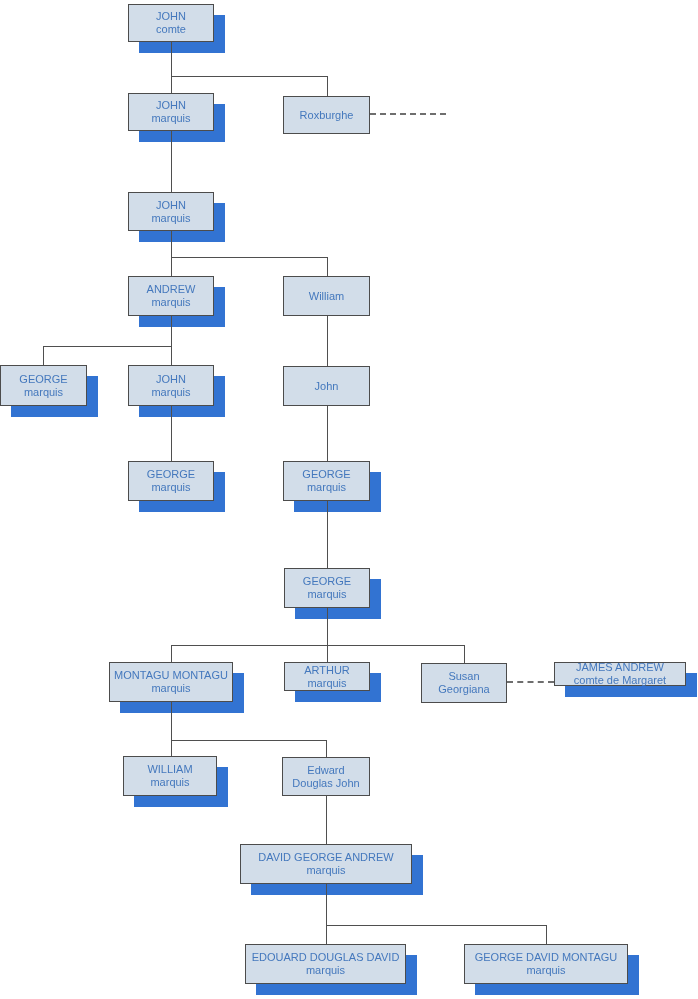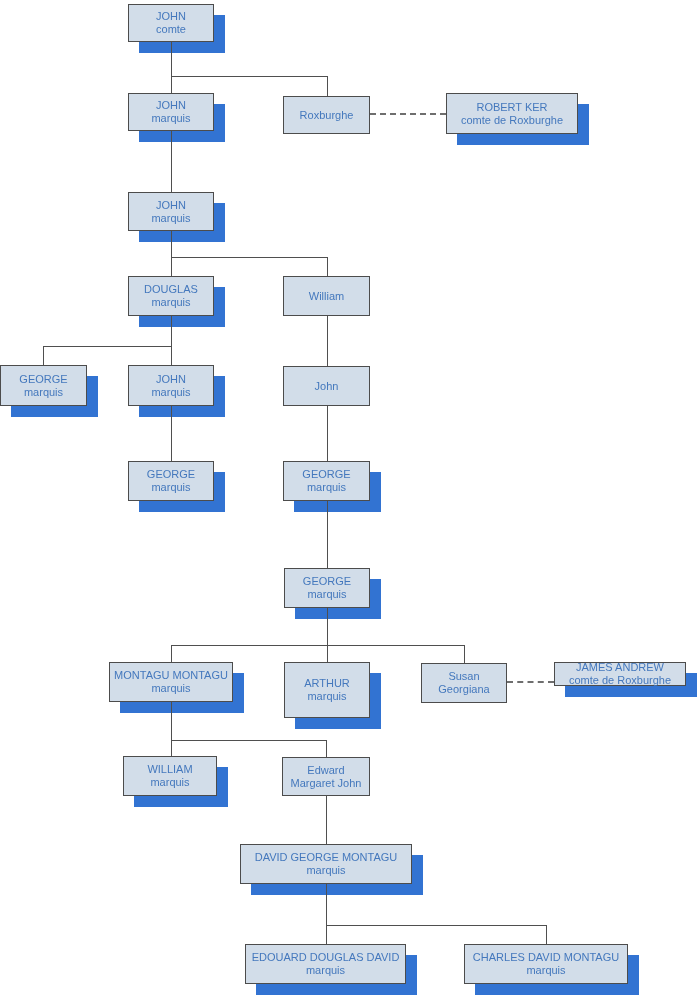--- a/index.html
+++ b/index.html
@@ -94,32 +94,28 @@
 
   <div class="box shadowed" style="left:128px;top:93px;width:86px;height:38px">
     <div class="name">JOHN</div>
     <div class="title">marquis</div>
   </div>
 
   <div class="box" style="left:283px;top:96px;width:87px;height:38px">
     <div class="name">Roxburghe</div>
   </div>
 
-  <div class="box shadowed" style="left:446px;top:93px;width:132px;height:41px">
-    <div class="name">ROBERT KER</div>
-    <div class="title">comte de Roxburghe</div>
-  </div>
 
   <div class="box shadowed" style="left:128px;top:192px;width:86px;height:39px">
     <div class="name">JOHN</div>
     <div class="title">marquis</div>
   </div>
 
   <div class="box shadowed" style="left:128px;top:276px;width:86px;height:40px">
-    <div class="name">DOUGLAS</div>
+    <div class="name">ANDREW</div>
     <div class="title">marquis</div>
   </div>
 
   <div class="box" style="left:283px;top:276px;width:87px;height:40px">
     <div class="name">William</div>
   </div>
 
   <div class="box shadowed" style="left:0px;top:365px;width:87px;height:41px">
     <div class="name">GEORGE</div>
     <div class="title">marquis</div>
@@ -147,51 +143,51 @@
   <div class="box shadowed" style="left:284px;top:568px;width:86px;height:40px">
     <div class="name">GEORGE</div>
     <div class="title">marquis</div>
   </div>
 
   <div class="box shadowed" style="left:109px;top:662px;width:124px;height:40px">
     <div class="name">MONTAGU MONTAGU</div>
     <div class="title">marquis</div>
   </div>
 
-  <div class="box shadowed" style="left:284px;top:662px;width:86px;height:56px">
+  <div class="box shadowed" style="left:284px;top:662px;width:86px;height:29px">
     <div class="name">ARTHUR</div>
     <div class="title">marquis</div>
   </div>
 
   <div class="box" style="left:421px;top:663px;width:86px;height:40px">
     <div class="name">Susan Georgiana</div>
   </div>
 
   <div class="box shadowed" style="left:554px;top:662px;width:132px;height:24px">
     <div class="name">JAMES ANDREW</div>
-    <div class="title">comte de Roxburghe</div>
+    <div class="title">comte de Margaret</div>
   </div>
 
   <div class="box shadowed" style="left:123px;top:756px;width:94px;height:40px">
     <div class="name">WILLIAM</div>
     <div class="title">marquis</div>
   </div>
 
   <div class="box" style="left:282px;top:757px;width:88px;height:39px">
-    <div class="name">Edward Margaret John</div>
+    <div class="name">Edward Douglas John</div>
   </div>
 
   <div class="box shadowed" style="left:240px;top:844px;width:172px;height:40px">
-    <div class="name">DAVID GEORGE MONTAGU</div>
+    <div class="name">DAVID GEORGE ANDREW</div>
     <div class="title">marquis</div>
   </div>
 
   <div class="box shadowed" style="left:245px;top:944px;width:161px;height:40px">
     <div class="name">EDOUARD DOUGLAS DAVID</div>
     <div class="title">marquis</div>
   </div>
 
   <div class="box shadowed" style="left:464px;top:944px;width:164px;height:40px">
-    <div class="name">CHARLES DAVID MONTAGU</div>
+    <div class="name">GEORGE DAVID MONTAGU</div>
     <div class="title">marquis</div>
   </div>
 
 </div>
 
 </body></html>

